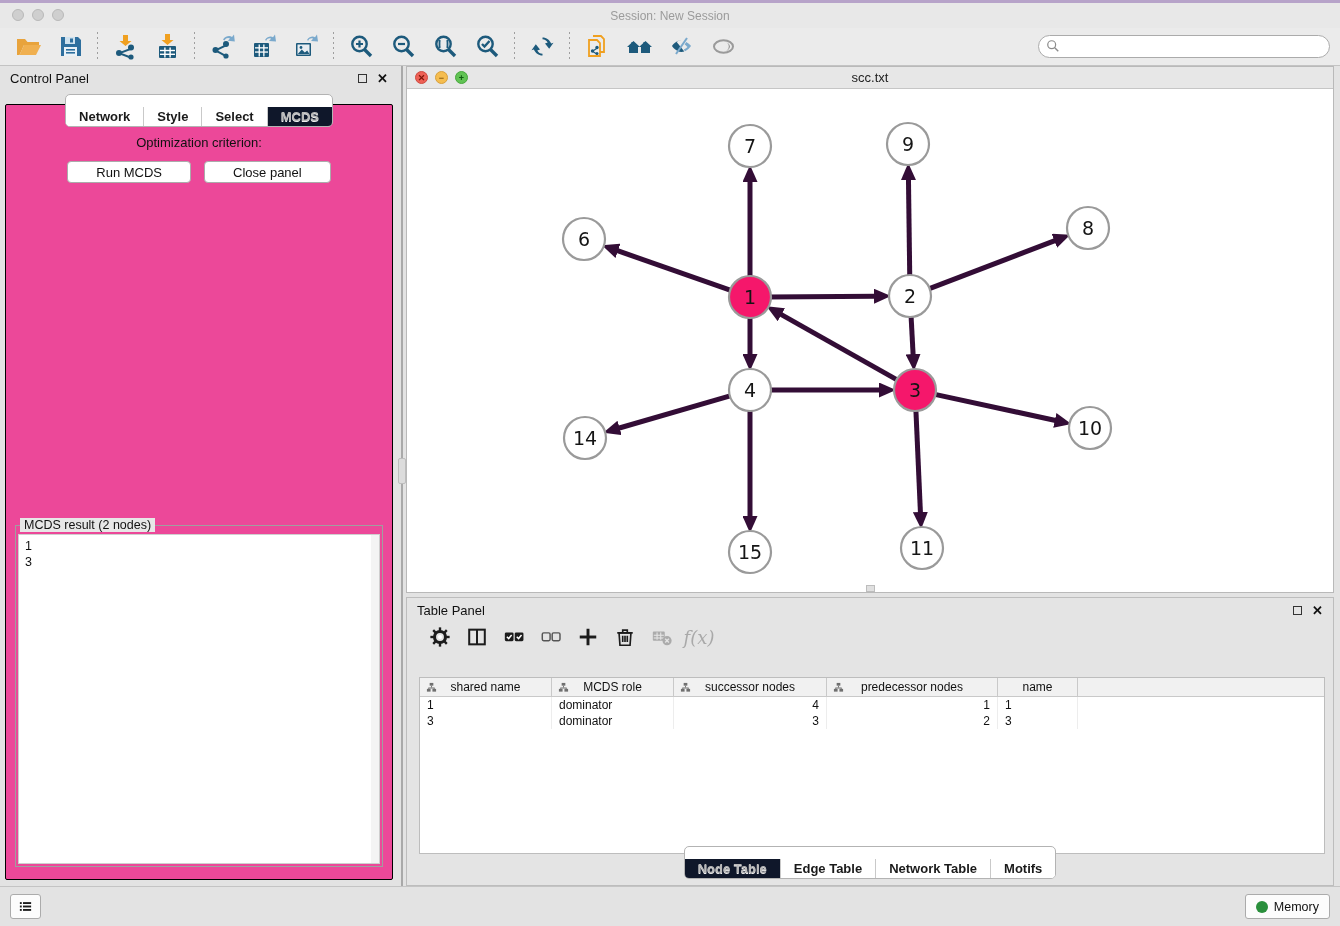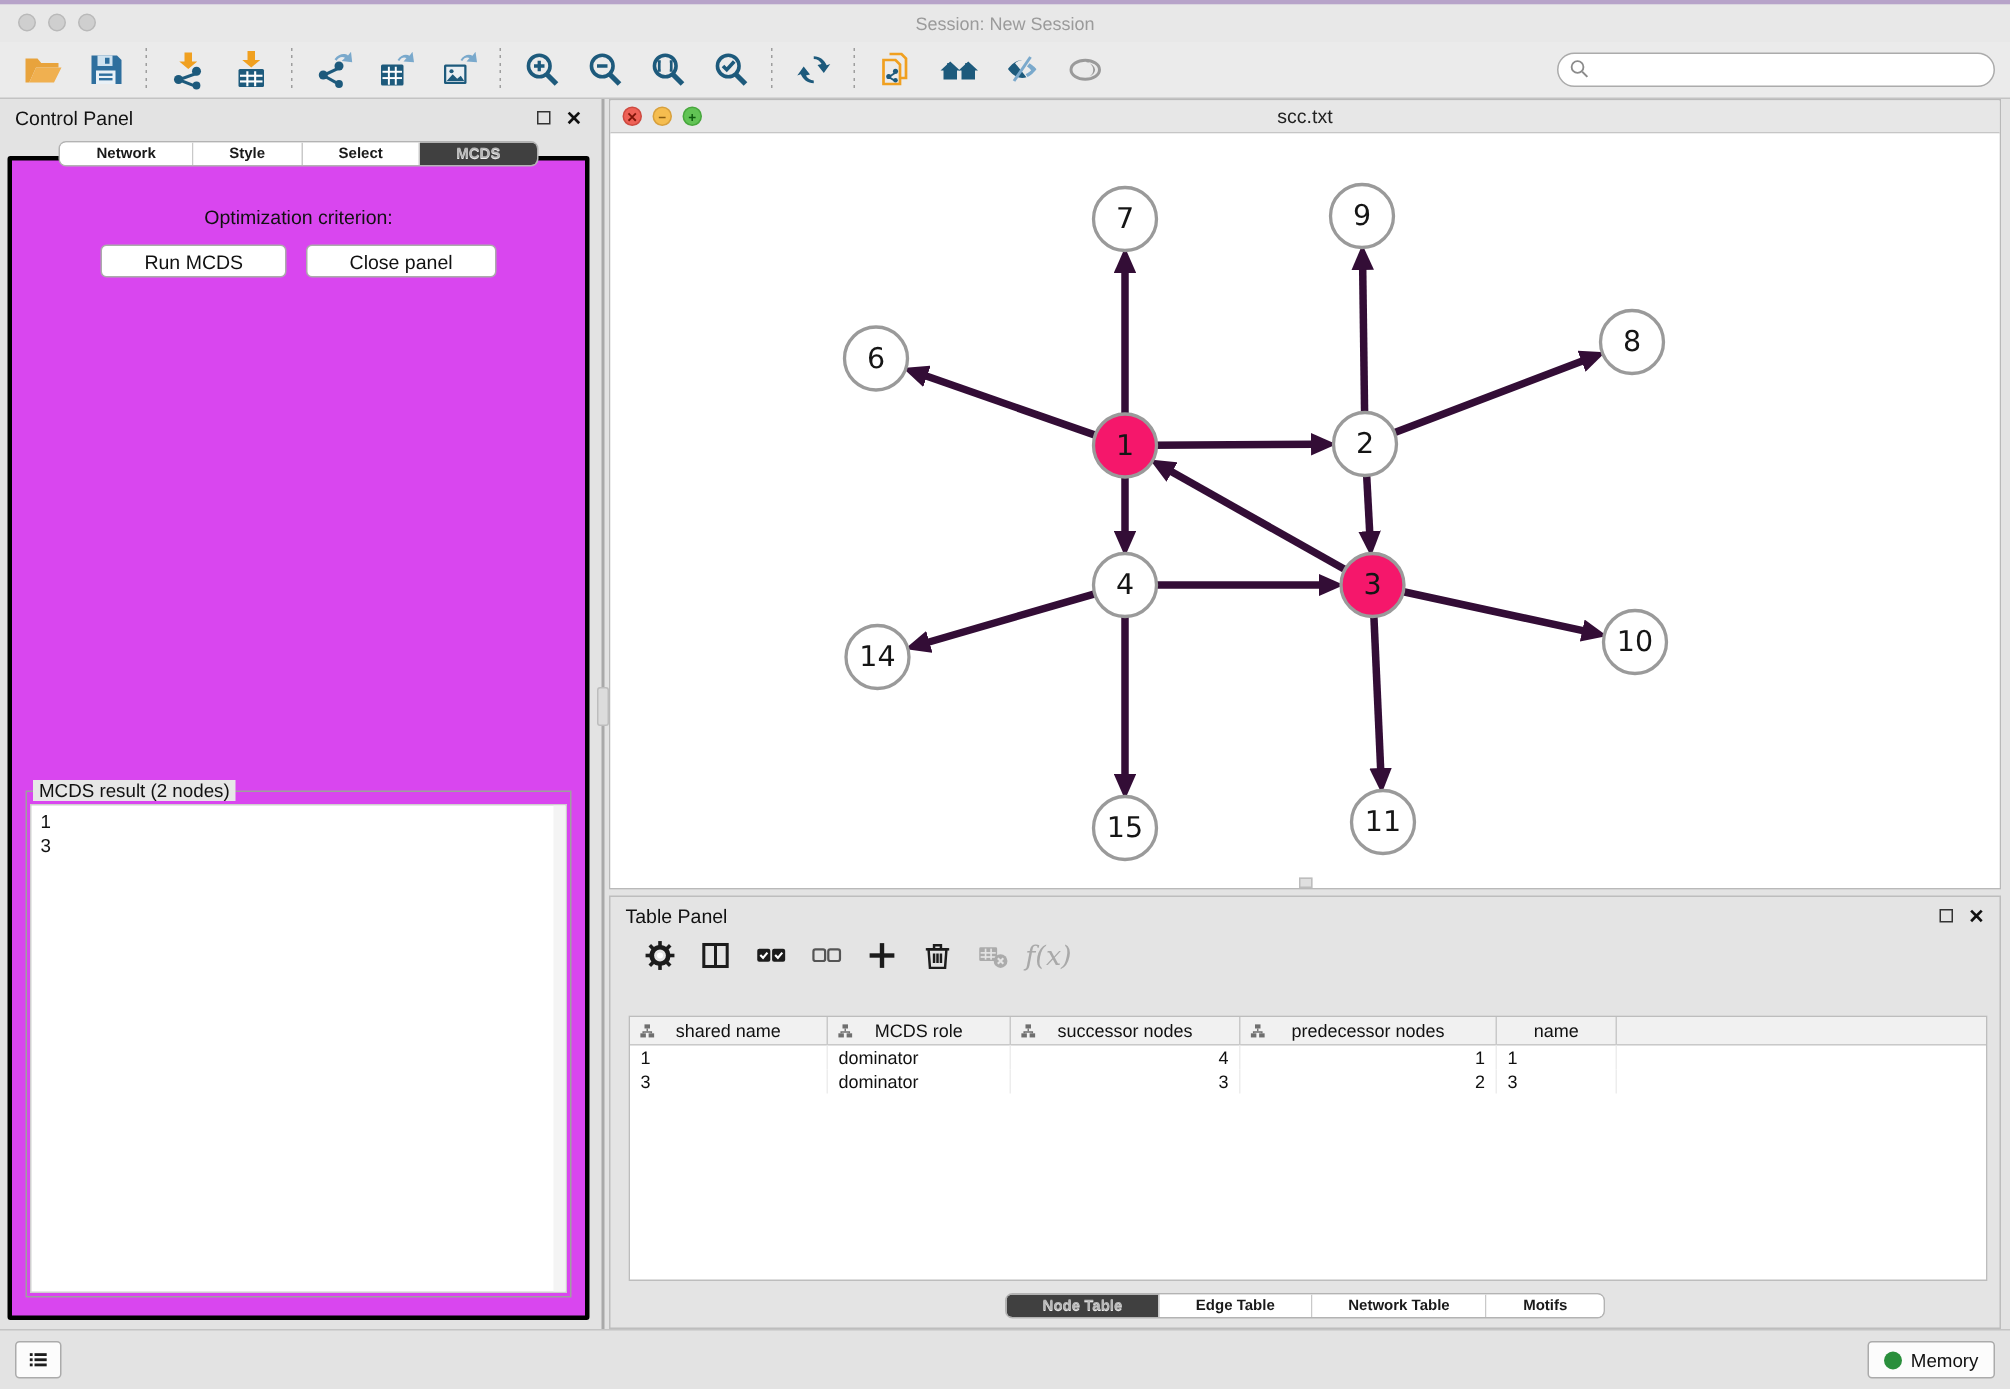--- a/index.html
+++ b/index.html
@@ -25,24 +25,24 @@
   .content { display:flex; height:820px; }
   
   .control-panel { position:relative; width:398px; background:#e3e3e3; }
   .cp-header { height:24px; display:flex; align-items:center; padding:0 10px; }
   .panel-title { font-size:13px; color:#111; }
   .panel-hicons { margin-left:auto; display:flex; gap:10px; align-items:center; }
   .ic-float { width:9px; height:9px; border:1.5px solid #333; }
   .ic-close { font-size:13px; font-weight:bold; color:#111; line-height:9px; }
   .cp-tabs { position:absolute; left:0; right:0; top:28px; display:flex; justify-content:center; z-index:2; }
   .seg { display:flex; border:1px solid #b3b3b3; border-radius:5px; overflow:hidden; background:#fff; }
-  .seg .tab { padding:2px 24px; font-size:10px; font-weight:600; color:#1a1a1a; background:#fff; border-right:1px solid #c9c9c9; cursor:default; }
+  .seg .tab { padding:2px 13px; font-size:13px; font-weight:600; color:#1a1a1a; background:#fff; border-right:1px solid #c9c9c9; cursor:default;margin-top:12px; }
   .seg .tab:last-child { border-right:none; }
-  .seg .tab.active { background:#404040; color:#b9b9b9; text-shadow:0 1px 0 #eee; }
-  .cp-body { position:absolute; left:5px; right:5px; top:38px; bottom:6px; background:#d946ef; border:3px solid #000000; border-radius:2px; }
+  .seg .tab.active { background:#0f172a; color:#b9b9b9; text-shadow:0 1px 0 #eee; }
+  .cp-body { position:absolute; left:5px; right:5px; top:38px; bottom:6px; background:#ec4899; border:1px solid #000000; border-radius:2px; }
   .opt-label { margin-top:30px; text-align:center; font-size:13px; color:#111; }
   .cp-select { position:relative; margin:9px auto 0; width:308px; height:22px; background:#fff; border:1px solid #b5b5b5; border-radius:4px; font-size:13px; color:#111; display:flex; align-items:center; padding:0 22px 0 11px; }
   .cp-select .stepper { position:absolute; right:6px; top:3px; display:flex; flex-direction:column; gap:2px; }
   .cp-select .stepper i { width:0; height:0; border-left:4px solid transparent; border-right:4px solid transparent; }
   .cp-select .stepper .up { border-bottom:5px solid #555; }
   .cp-select .stepper .dn { border-top:5px solid #555; }
   .cp-buttons { margin-top:11px; display:flex; justify-content:center; gap:13px; }
   .btn { height:22px; padding:0 28px; background:#fff; border:1px solid #ababab; border-radius:4px; font-size:13px; color:#111; display:flex; align-items:center; cursor:default; }
   .result-group { position:absolute; left:9px; right:9px; top:420px; bottom:12px; border:1px solid #9f9f9f; }
   .result-legend { position:absolute; top:-8px; left:4px; background:#e7e7e7; padding:0 4px; font-size:12.5px; color:#111; }

